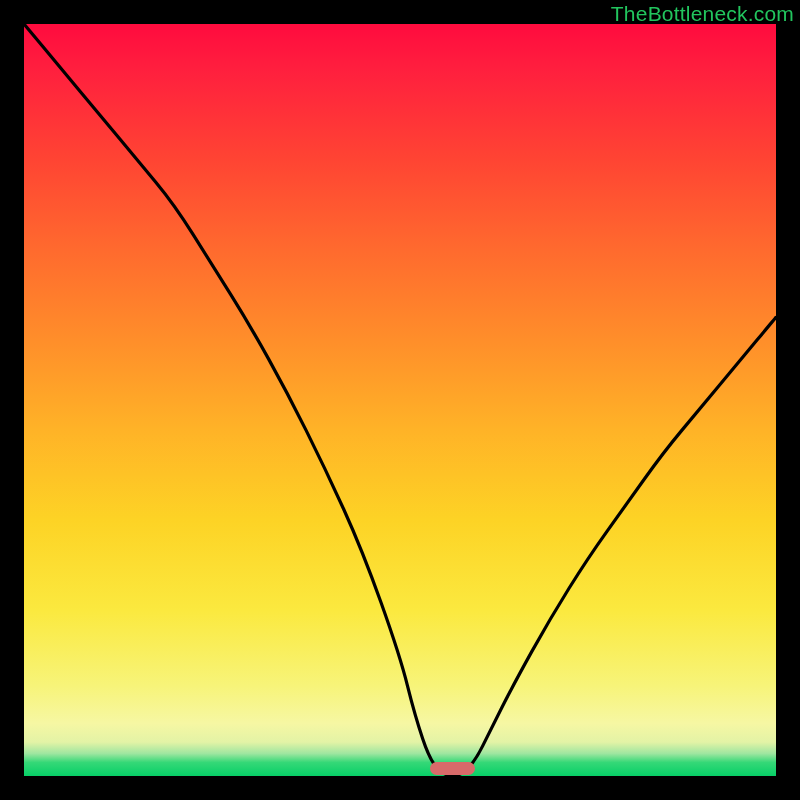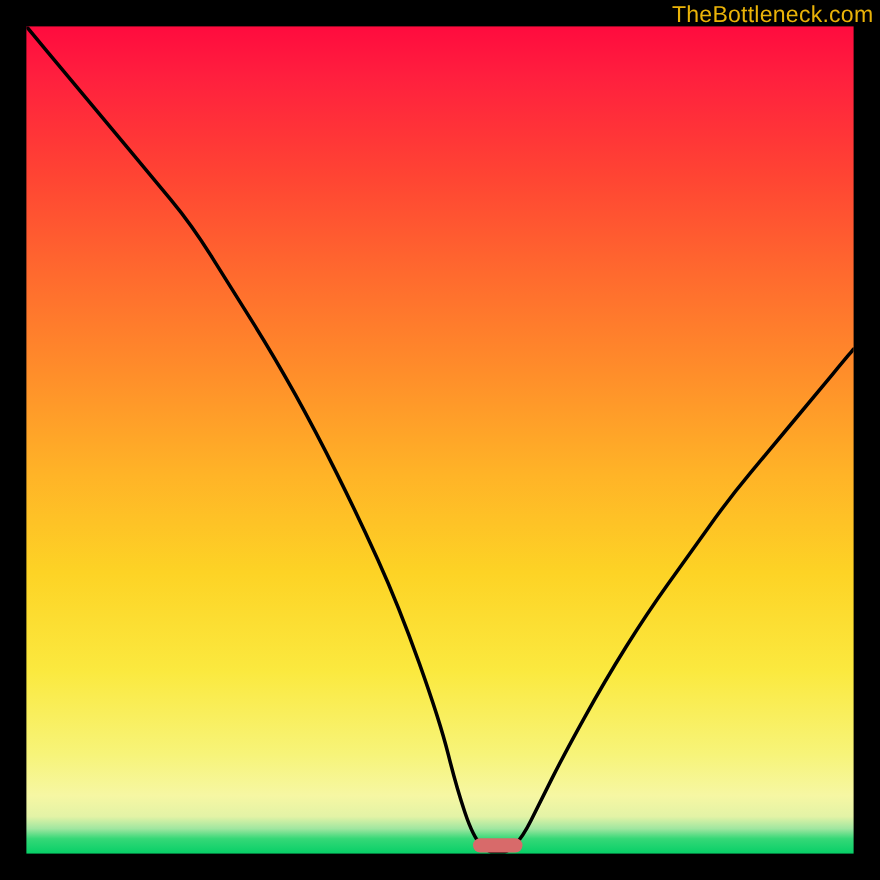--- a/index.html
+++ b/index.html
@@ -51,21 +51,21 @@
   }
   .marker {
     position: absolute;
     background: #d86a6a;
     border-radius: 999px;
   }
   .watermark {
     position: absolute;
     top: 2px;
     right: 6px;
-    color: #eab308;
+    color: #22c55e;
     font-size: 21px;
     font-weight: 500;
     letter-spacing: 0.2px;
     user-select: none;
   }
 </style>
 </head>
 <body>
 
 <div class="frame">

